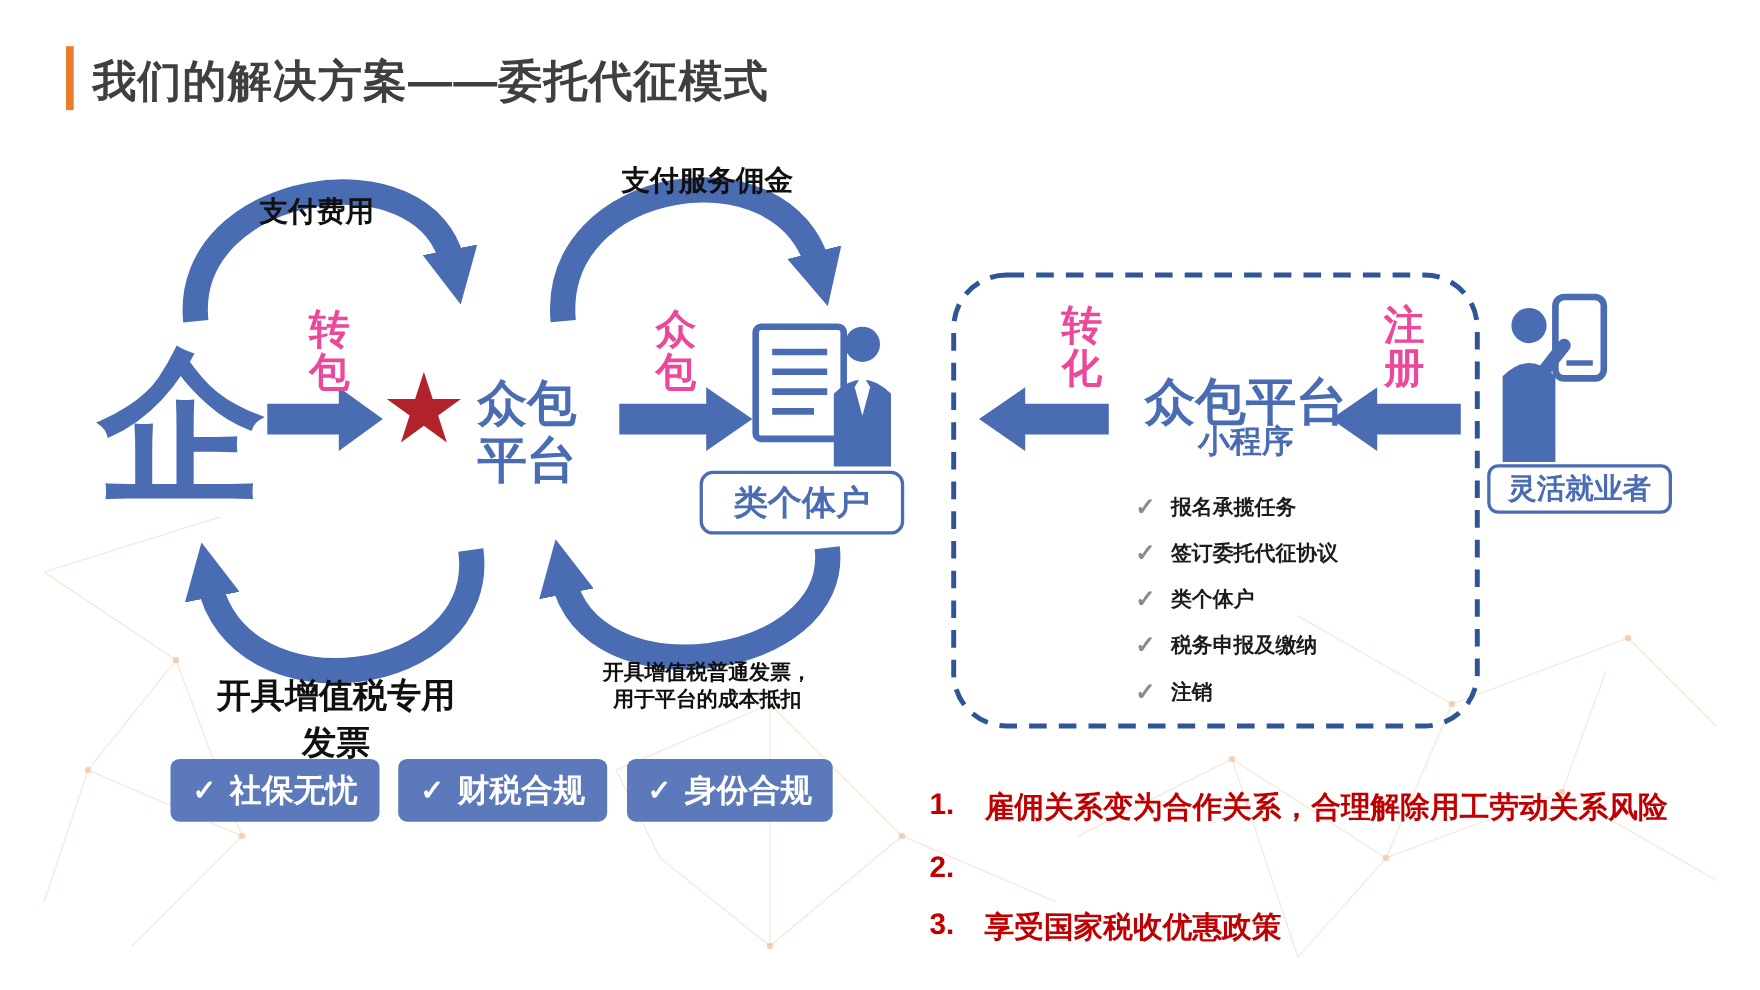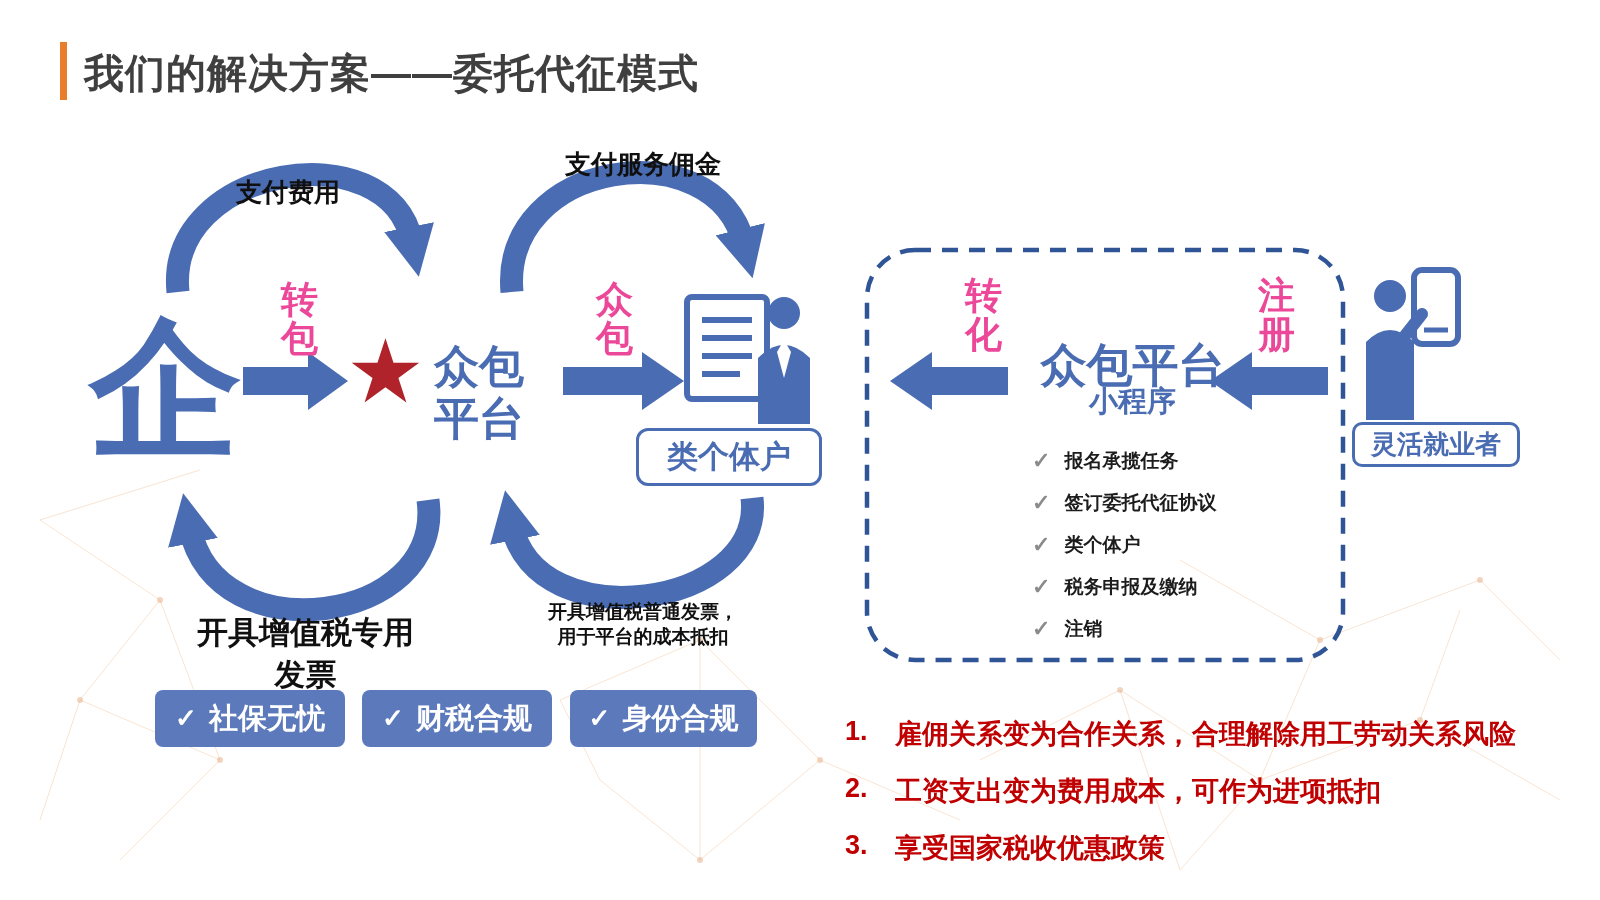--- a/index.html
+++ b/index.html
@@ -191,21 +191,20 @@
     <span>身份合规</span>
   </div>
 
   <div class="benefits">
     <div class="benefit-row">
       <span class="benefit-num">1.</span>
       <span class="benefit-text">雇佣关系变为合作关系，合理解除用工劳动关系风险</span>
     </div>
     <div class="benefit-row">
       <span class="benefit-num">2.</span>
-      <span class="benefit-text">工资支出变为费用成本，可作为进项抵扣</span>
     </div>
     <div class="benefit-row">
       <span class="benefit-num">3.</span>
       <span class="benefit-text">享受国家税收优惠政策</span>
     </div>
   </div>
 
 </div>
 
 </body></html>

